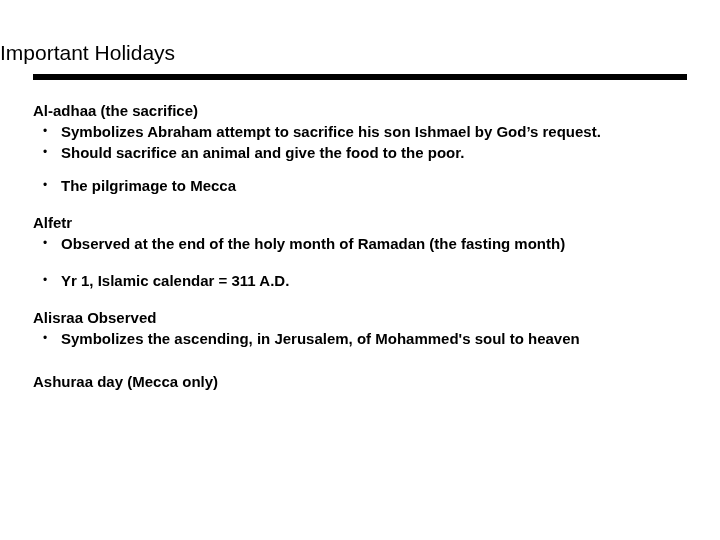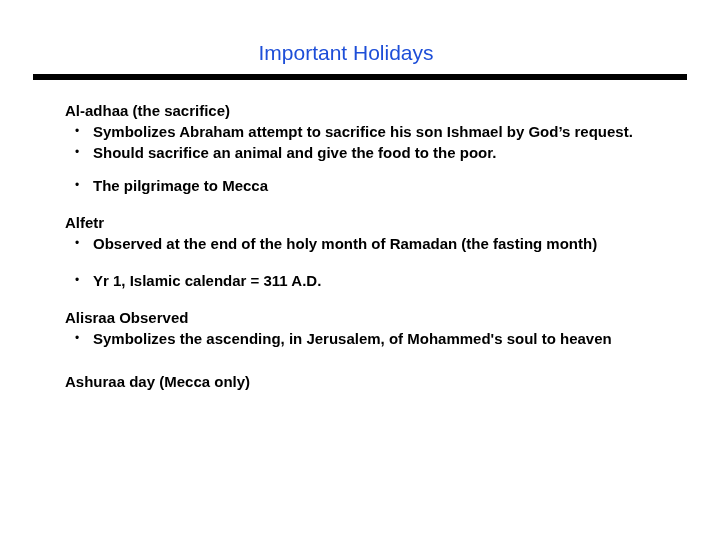--- a/index.html
+++ b/index.html
@@ -18,43 +18,41 @@
     position: relative;
     width: 720px;
     height: 540px;
     box-sizing: border-box;
   }
   .slide-title {
     position: absolute;
     top: 40px;
     left: 0;
     width: 692px;
-    text-align: center;
     font-size: 21px;
     line-height: 25px;
     font-weight: normal;
-    color: #1d4ed8;
+    color: #000000;
   }
   .title-rule {
     position: absolute;
     top: 74px;
     left: 33px;
     width: 654px;
     height: 6px;
     background: #000000;
   }
   .content {
     position: absolute;
     top: 100px;
     left: 33px;
     width: 660px;
   }
   .block {
     margin-bottom: 10px;
-    margin-left: 32px;
   }
   .heading {
     font-size: 15px;
     line-height: 21px;
     font-weight: bold;
     color: #000000;
     white-space: nowrap;
   }
   .bullet-row {
     display: flex;

